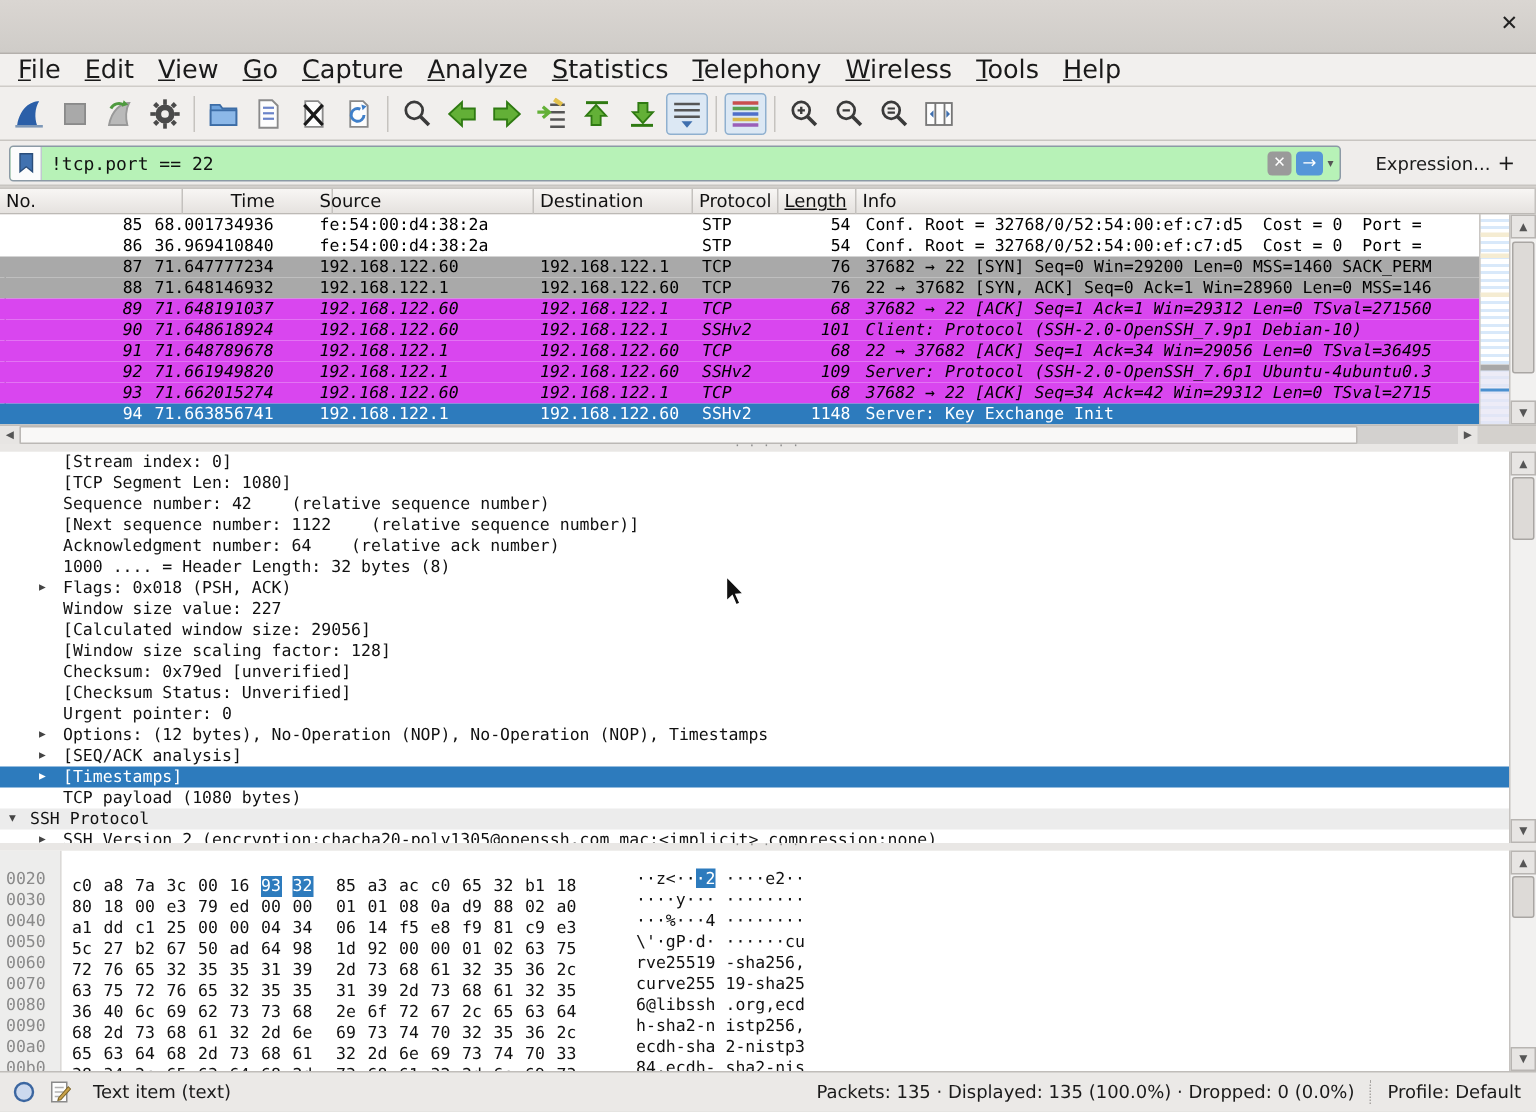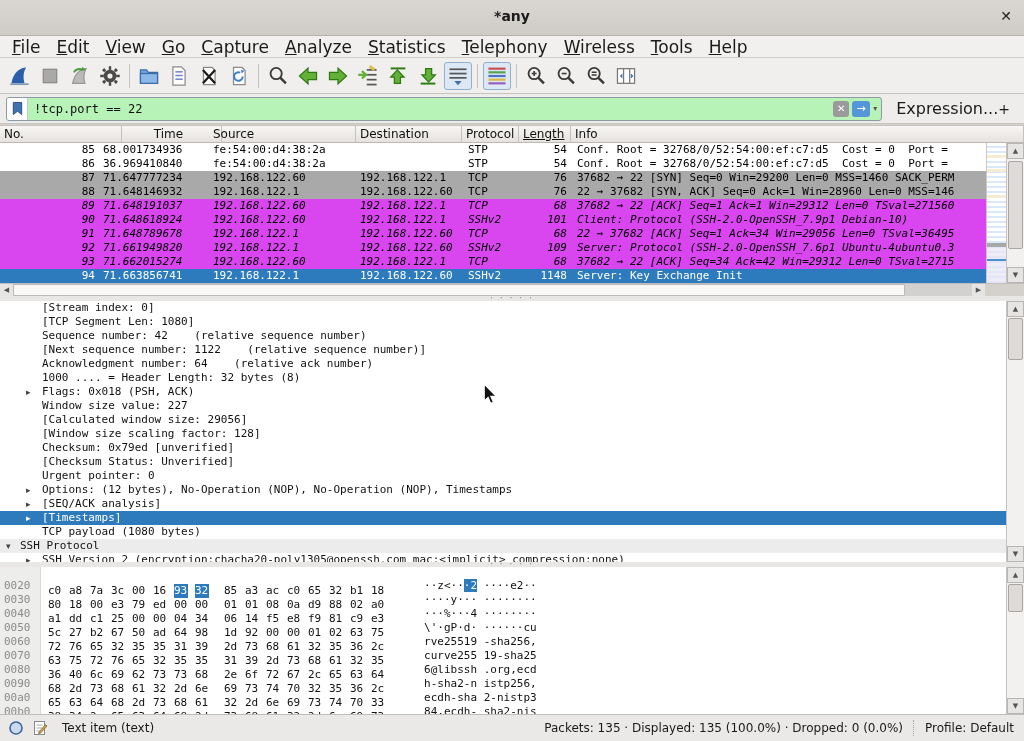--- a/index.html
+++ b/index.html
@@ -32,21 +32,21 @@
     background:#b7f2b7;display:flex;align-items:center;overflow:hidden;}
   .fbook{width:20px;height:22px;background:#fcfcfc;border-right:1px solid #c0c8cf;
     display:flex;align-items:center;justify-content:center;flex:0 0 20px;}
   .finput{flex:1;border:none;outline:none;background:transparent;
     font-family:"DejaVu Sans Mono","Liberation Mono",monospace;font-size:12px;color:#111;padding:0 6px;}
   .fxbtn{width:16px;height:16px;border-radius:3px;background:#9a9a9a;color:#fff;font-size:10px;
     display:flex;align-items:center;justify-content:center;margin-right:3px;}
   .fgo{width:18px;height:16px;border-radius:3px;background:#5596d8;color:#fff;font-size:11px;
     display:flex;align-items:center;justify-content:center;margin-right:2px;}
   .fcaret{font-size:8px;color:#555;margin:0 4px 0 1px;}
-  .fexpr{font-size:16px;color:#1a1a1a;margin-left:14px;}
+  .fexpr{font-size:12px;color:#1a1a1a;margin-left:23px;}
   .fplus{font-size:14px;color:#1a1a1a;margin-left:auto;margin-right:8px;}
   
   .plheader{position:absolute;left:0;top:125px;width:1024px;height:18px;
     background:linear-gradient(#f8f6f4,#e5e2df);border-top:1px solid #c8c5c1;border-bottom:1px solid #bcb9b5;
     box-sizing:border-box;}
   .hc{position:absolute;top:0;height:17px;line-height:17px;font-size:12px;color:#111;
     padding-left:4px;border-right:1px solid #c4c1be;box-sizing:border-box;overflow:hidden;white-space:nowrap;}
   .prows{position:absolute;left:0;top:143px;width:986px;height:140px;background:#fff;overflow:hidden;}
   .prow{position:relative;height:14px;background:#fff;}
   .prow.r-gray{background:#a9a9a9;}
@@ -264,21 +264,20 @@
       </symbol>
     <symbol id="i-cursor" viewBox="0 0 12 19">
         <path d="M1 1 L1 15.5 L4.4 12.4 L6.6 17.6 L9 16.6 L6.7 11.5 L11 11.2 Z" fill="#111" stroke="#fff" stroke-width="1"></path>
       </symbol>
   </defs>
 </svg>
 
 <div class="screen">
 
   <div class="titlebar">
-    <div class="title">*any</div>
     <div class="closex">✕</div>
   </div>
 
   <div class="menubar">
       <div class="mitem"><span class="u">F</span>ile</div>
       <div class="mitem"><span class="u">E</span>dit</div>
       <div class="mitem"><span class="u">V</span>iew</div>
       <div class="mitem"><span class="u">G</span>o</div>
       <div class="mitem"><span class="u">C</span>apture</div>
       <div class="mitem"><span class="u">A</span>nalyze</div>

